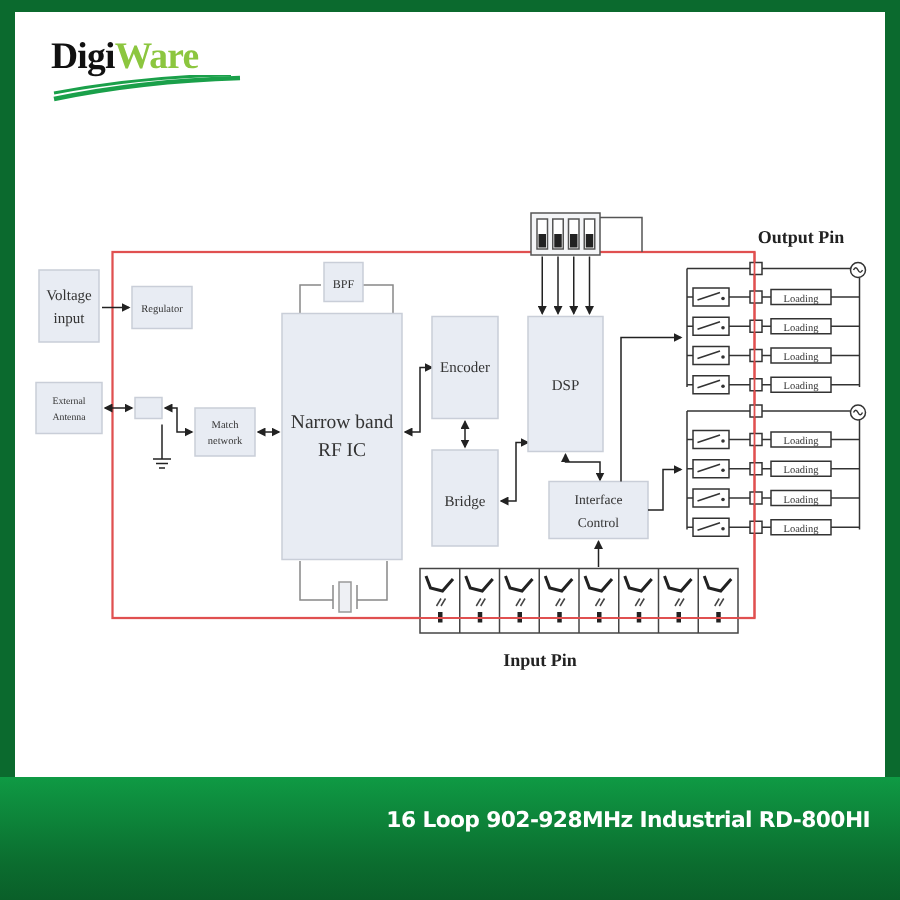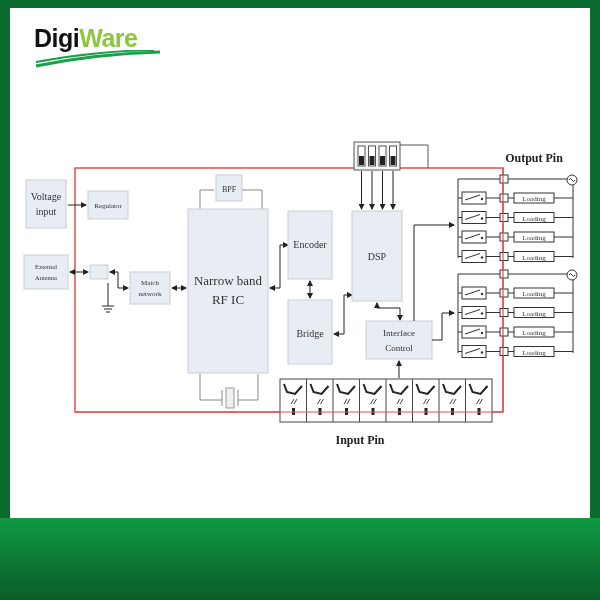--- a/index.html
+++ b/index.html
@@ -1,21 +1,21 @@
 <!DOCTYPE html>
 <html><head>
 <meta charset="utf-8">
 <style>
   html,body{margin:0;padding:0;}
   body{width:600px;height:600px;position:relative;overflow:hidden;background:#0b6a2e;font-family:"Liberation Serif",serif;}
   .frame-top{position:absolute;left:0;top:0;width:600px;height:8px;background:#0b6a2e;}
   .panel{position:absolute;left:10px;top:8px;width:580px;height:510px;background:#ffffff;}
   .banner{position:absolute;left:0;top:518px;width:600px;height:82px;background:linear-gradient(#0f9a44,#0b6d2f 70%,#0a5f29);}
   .banner-text{position:absolute;right:20px;top:538px;text-align:right;color:#ffffff;font-family:"DejaVu Sans",sans-serif;font-weight:bold;font-size:14.5px;line-height:19px;letter-spacing:-0.4px;}
-  .logo{position:absolute;left:34px;top:24px;font-family:Liberation Sans, sans-serif;font-weight:bold;font-size:25px;letter-spacing:-0.5px;}
+  .logo{position:absolute;left:34px;top:24px;font-family:Liberation Serif, serif;font-weight:bold;font-size:25px;letter-spacing:-0.5px;}
   .logo .d{color:#111;}
   .logo .w{color:#8cc63f;}
   .logo-swoosh{position:absolute;left:34px;top:50px;}
   svg.diagram{position:absolute;left:0;top:0;}
   .lbl{font-family:"Liberation Serif",serif;fill:#333;}
 </style>
 </head>
 <body>
 
 <div class="frame-top"></div>
@@ -319,13 +319,14 @@
         <line x1="479.5" y1="404" x2="482.5" y2="399" stroke="#444"></line>
         <rect x="477.5" y="408" width="3" height="7" fill="#222"></rect>
       </g>
       <line x1="75" y1="412" x2="503" y2="412" stroke="#e05050" stroke-width="1.2"></line>
     </g>
   <text x="360" y="444" font-size="12" font-weight="bold" text-anchor="middle" font-family="Liberation Serif, serif" fill="#222">Input Pin</text>
 </svg>
 
 <div class="banner"></div>
 <div class="banner-text">
+  <div>16 Loop 902-928MHz Industrial RD-800HI</div>
 </div>
 
 </body></html>

